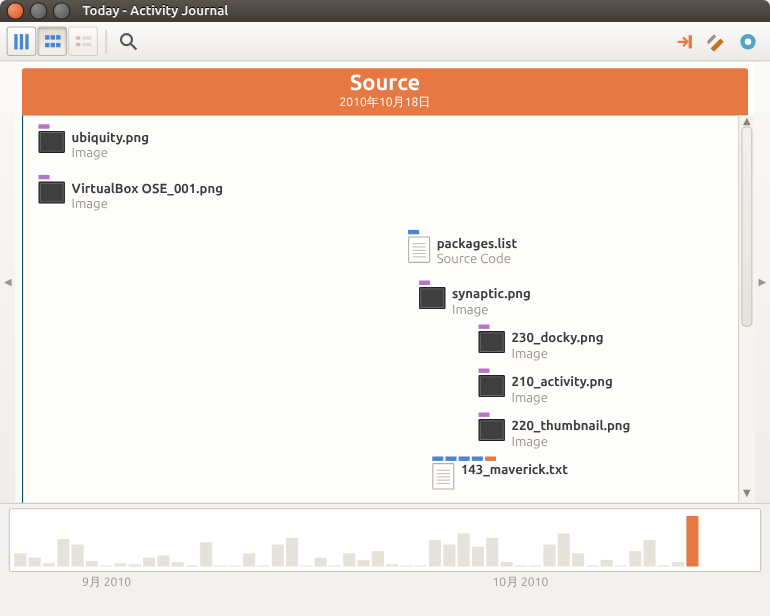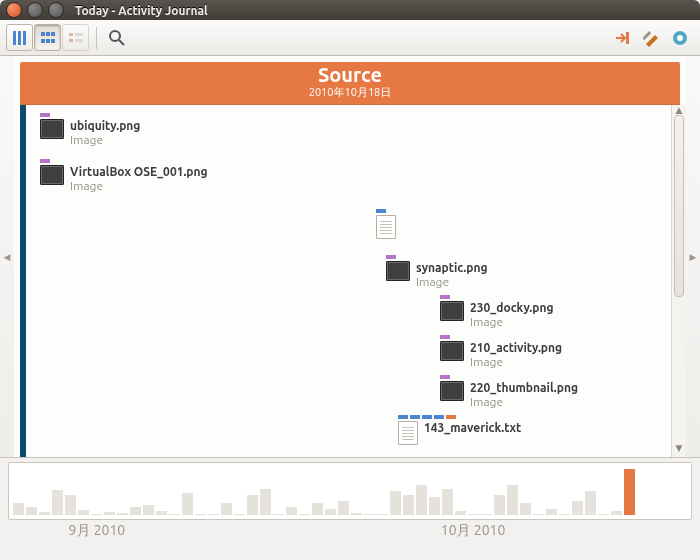--- a/index.html
+++ b/index.html
@@ -111,21 +111,21 @@
     position: absolute;
     top: 2px;
     transform: translateX(-50%);
   }
   .timeaxis .tmark {
     position:absolute; top:13px; width:1px; height:5px; background:#b4aea4; transform:translateX(-50%);
   }
   .content {
     flex: 1;
     margin: 0 0 0 6px;
-    border-left: 6px solid #0c4a6e;
+    border-left: 1px solid #0c4a6e;
     position: relative;
     overflow: hidden;
     text-decoration: underline;
   }
   .scrollbar {
     width: 14px;
     background: #f5f3f0;
     border-left: 1px solid #d8d3cb;
     position: relative;
   }
@@ -196,21 +196,21 @@
     gap: 2px;
     overflow:hidden;
   }
   .hbar { width: 11px; background: #e5e2dc; }
   .hbar.hl { background: #e67843; }
   .monthsrow {
     height: 18px;
     margin: 0 8px;
     position: relative;
     color:#9a948a;
-    font-size:14px;
+    font-size:11px;
   }
   .monthsrow span { position:absolute; top:2px; transform:translateX(-50%);}
 </style>
 </head>
 <body>
 
 <div class="titlebar">
   <div class="wbtn close"></div>
   <div class="wbtn"></div>
   <div class="wbtn"></div>
@@ -292,20 +292,24 @@
             <div class="badge"></div>
             <div class="icon img"></div>
             <div class="txts">
               <div class="name">VirtualBox OSE_001.png</div>
               <div class="type">Image</div>
             </div>
           </div>
           <div class="event" style="left: 350px; top: 110px;">
             <div class="badge blue"></div>
             <div class="icon txt"></div>
+            <div class="txts">
+              <div class="name">packages.list</div>
+              <div class="type">Source Code</div>
+            </div>
           </div>
           <div class="event" style="left: 360px; top: 156px;">
             <div class="badge"></div>
             <div class="icon img"></div>
             <div class="txts">
               <div class="name">synaptic.png</div>
               <div class="type">Image</div>
             </div>
           </div>
           <div class="event" style="left: 414px; top: 196px;">

